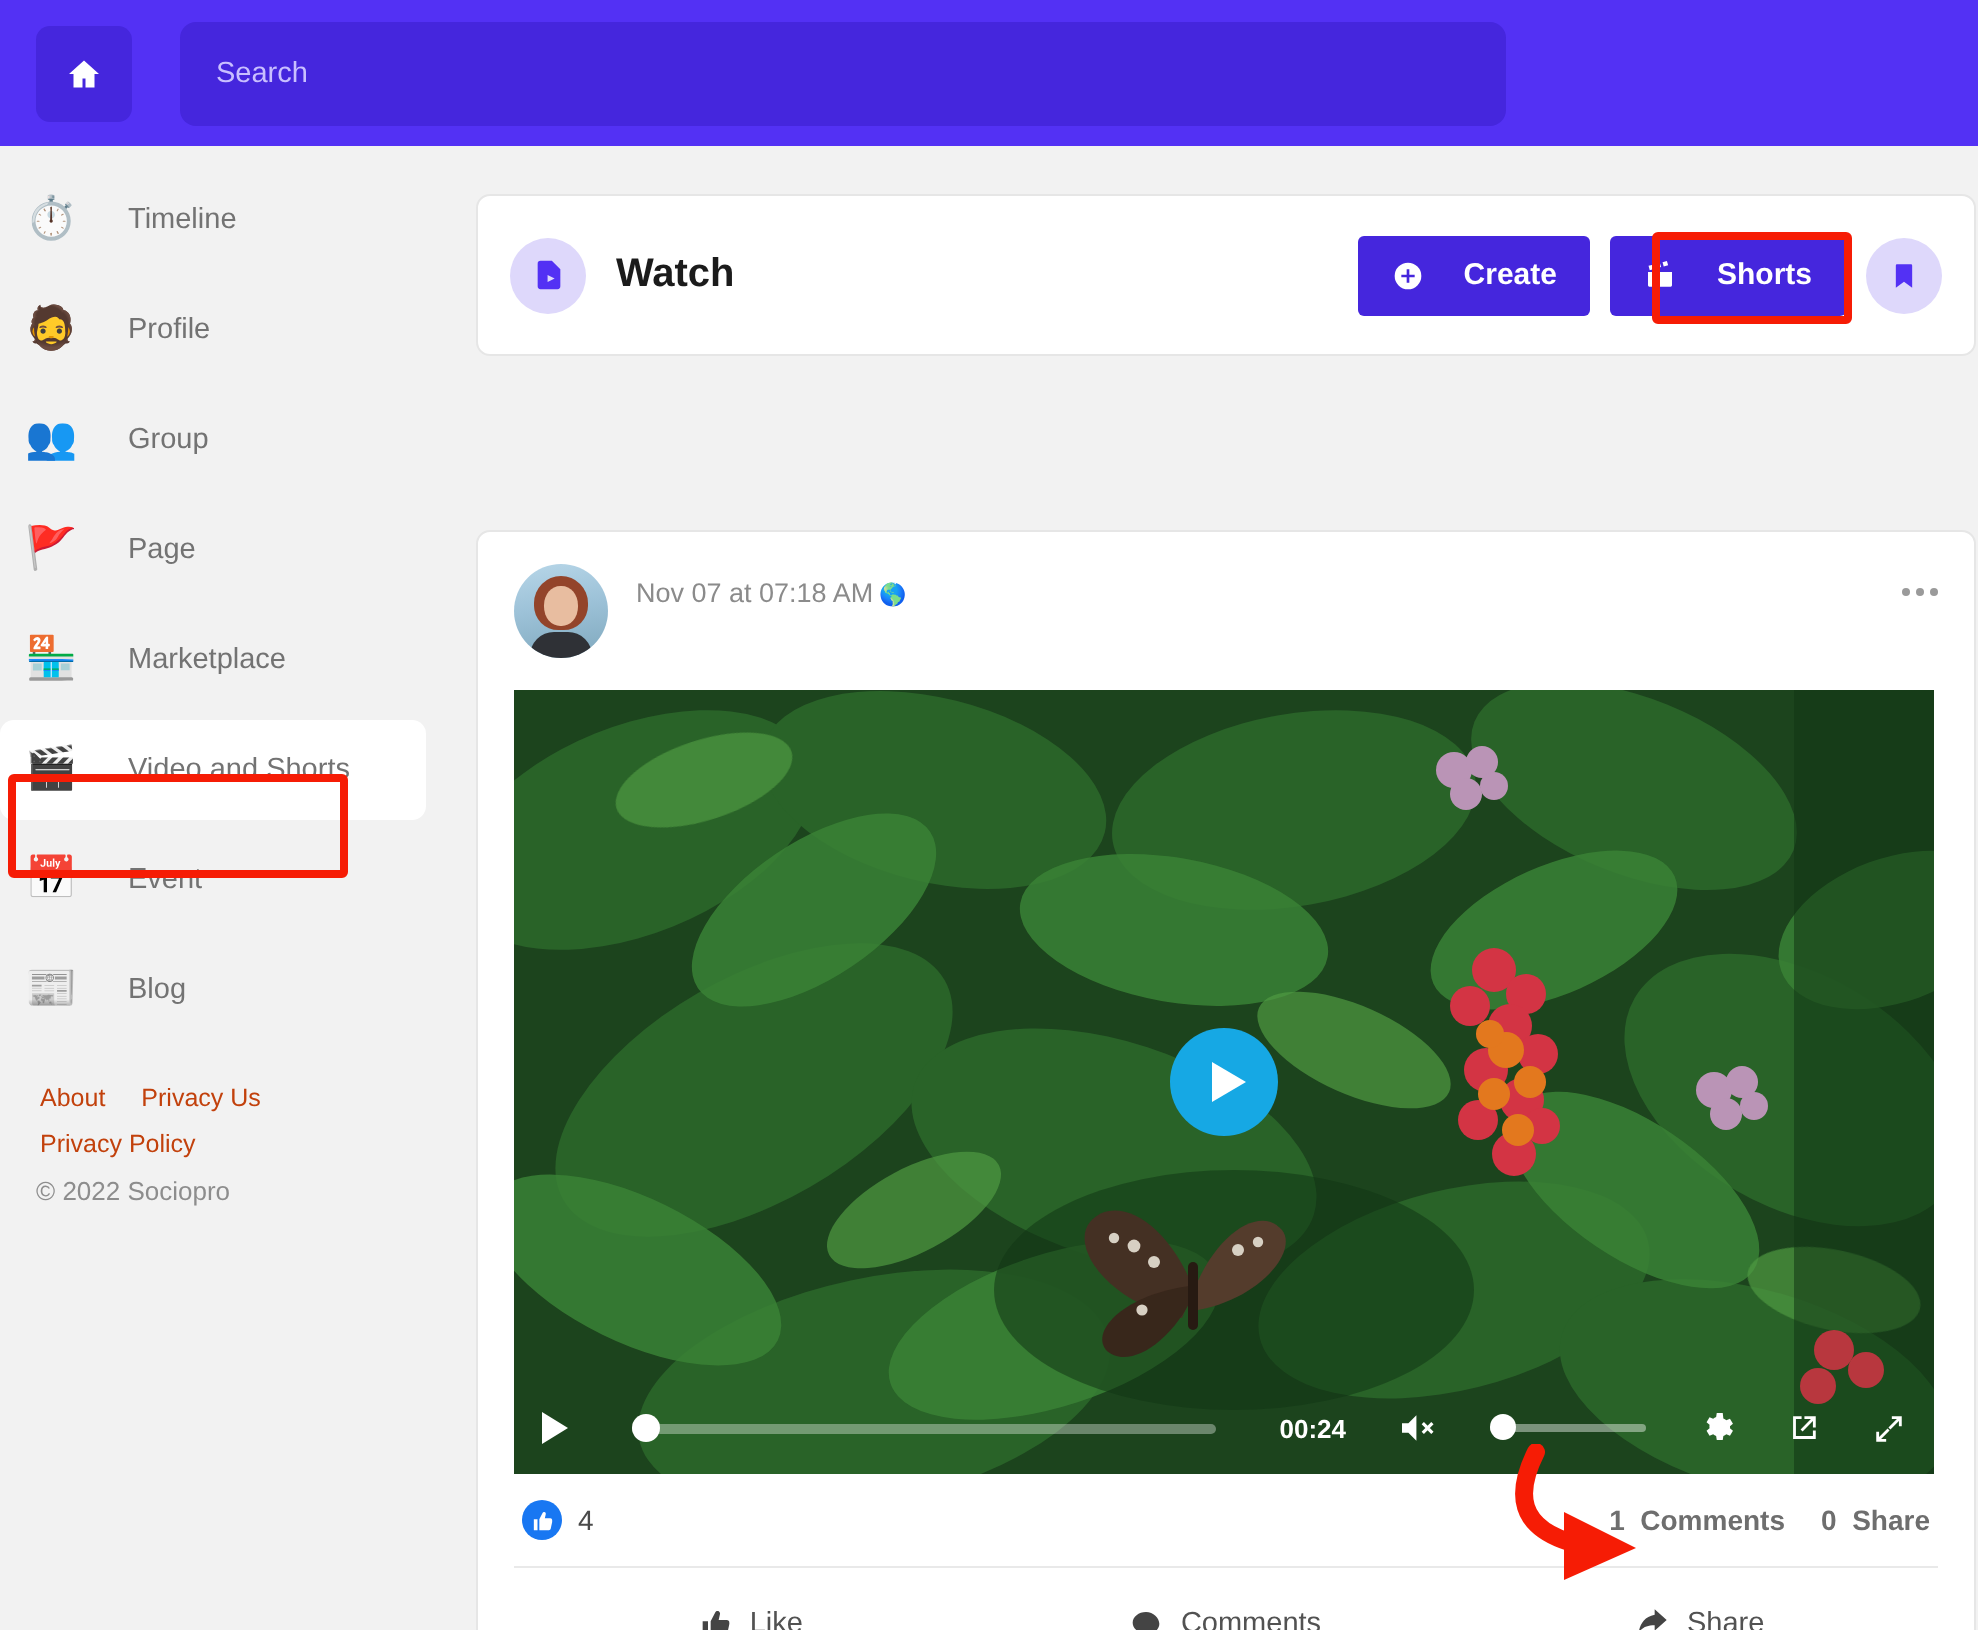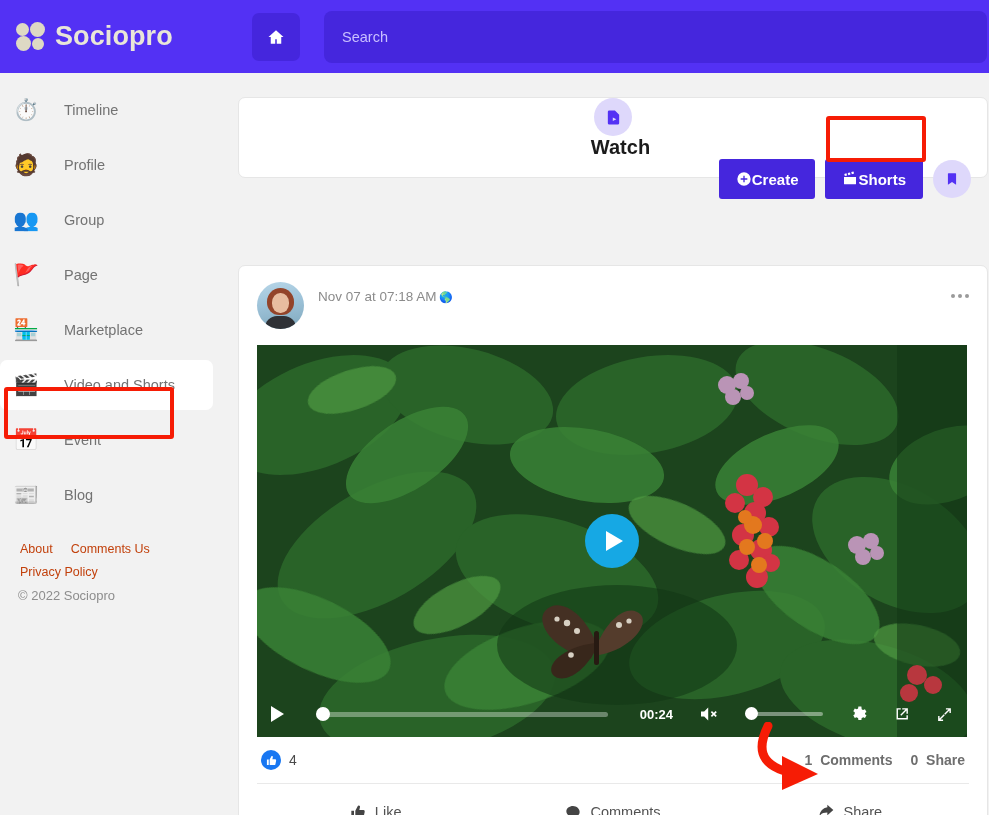--- a/index.html
+++ b/index.html
@@ -70,37 +70,37 @@
   .footlinks .row { display: flex; gap: 18px; margin-bottom: 9px; }
   .footlinks a, .footlinks span.lk {
     font-size: 12.5px; color: #c2410c; text-decoration: none; cursor: pointer;
   }
   .copyright { margin: 1px 0 0 18px; font-size: 13px; color: #8d8d8d; }
 
   
   .main { position: absolute; top: 73px; left: 225px; width: 764px; height: 742px; }
 
   .card {
-    background: #ffffff; border: 1px solid #e6e6e6; border-radius: 7px; flex-direction: column;
+    background: #ffffff; border: 1px solid #e6e6e6; border-radius: 7px;
   }
   .watchbar {
     position: absolute; top: 24px; left: 13px; width: 750px; height: 81px;
     display: flex; align-items: center; padding: 0 16px;
   }
   .watch-icon {
     width: 38px; height: 38px; border-radius: 50%; background: #ded8fb;
     display: flex; align-items: center; justify-content: center; flex: 0 0 auto;
   }
   .watch-icon svg { width: 17px; height: 17px; fill: #5331f4; }
   .watch-title { margin-left: 15px; font-size: 20px; font-weight: bold; color: #1b1b1b; }
   .watch-actions { margin-left: auto; display: flex; align-items: center; gap: 10px; }
   .pbtn {
     height: 40px; border: none; border-radius: 3px; background: #4526dd;
     color: #ffffff; font-size: 15px; font-weight: bold; cursor: pointer;
-    display: flex; align-items: center; gap: 0; padding: 0 17px;
+    display: flex; align-items: center; gap: 20px; padding: 0 17px;
     font-family: "Liberation Sans", sans-serif;
   }
   .pbtn svg { width: 16px; height: 16px; fill: #ffffff; }
   .bookmark-btn {
     width: 38px; height: 38px; border-radius: 50%; background: #ded8fb;
     border: none; display: flex; align-items: center; justify-content: center;
     cursor: pointer; flex: 0 0 auto;
   }
   .bookmark-btn svg { width: 14px; height: 14px; fill: #5331f4; }
 
@@ -212,29 +212,20 @@
     pointer-events: none;
   }
   .anno-arrow { position: absolute; pointer-events: none; }
 </style>
 </head>
 <body>
 
 <div id="app">
 
   <div class="topbar">
-    <div class="brand">
-      <div class="brand-mark">
-        <i class="a"></i>
-          <i class="b"></i>
-          <i class="c"></i>
-          <i class="d"></i>
-      </div>
-      <div class="brand-name">Sociopro</div>
-    </div>
     <button class="home-btn">
       <svg viewBox="0 0 24 24">
         <path d="M12 3L2 12h3v9h6v-6h2v6h6v-9h3z"></path>
       </svg>
     </button>
     <div class="search-wrap">
       <input class="search-input" type="text" placeholder="Search" style="">
     </div>
   </div>
 
@@ -278,21 +269,21 @@
 
       <div class="nav-item">
         <span class="emo">📰</span>
         <span class="lbl">Blog</span>
       </div>
     </div>
 
     <div class="footlinks">
       <div class="row">
         <span class="lk">About</span>
-        <span class="lk">Comments Us</span>
+        <span class="lk">Privacy Us</span>
       </div>
       <div class="row">
         <span class="lk">Privacy Policy</span>
       </div>
     </div>
     <div class="copyright">© 2022 Sociopro</div>
   </div>
 
   <div class="main">
 

